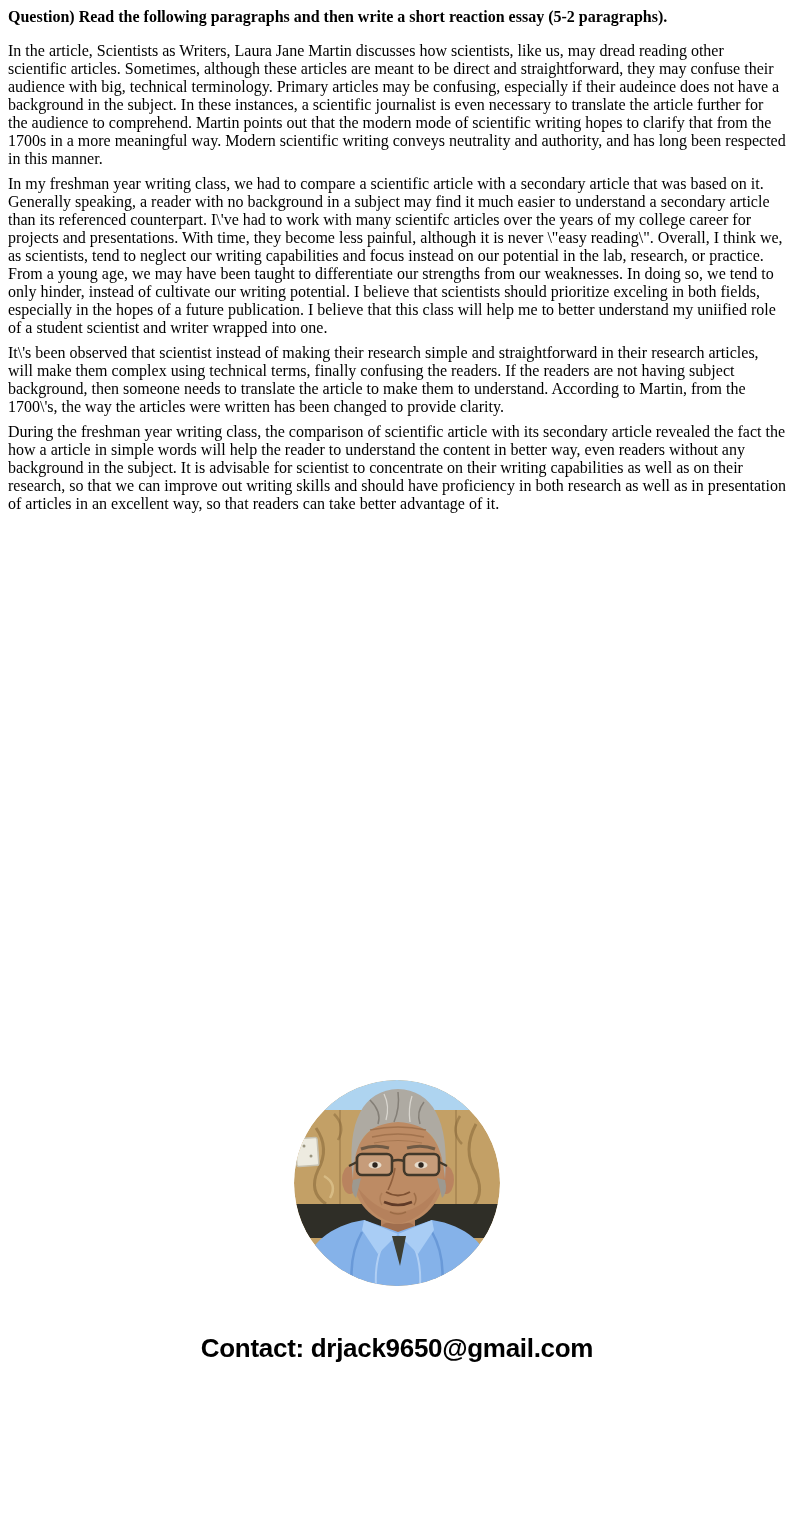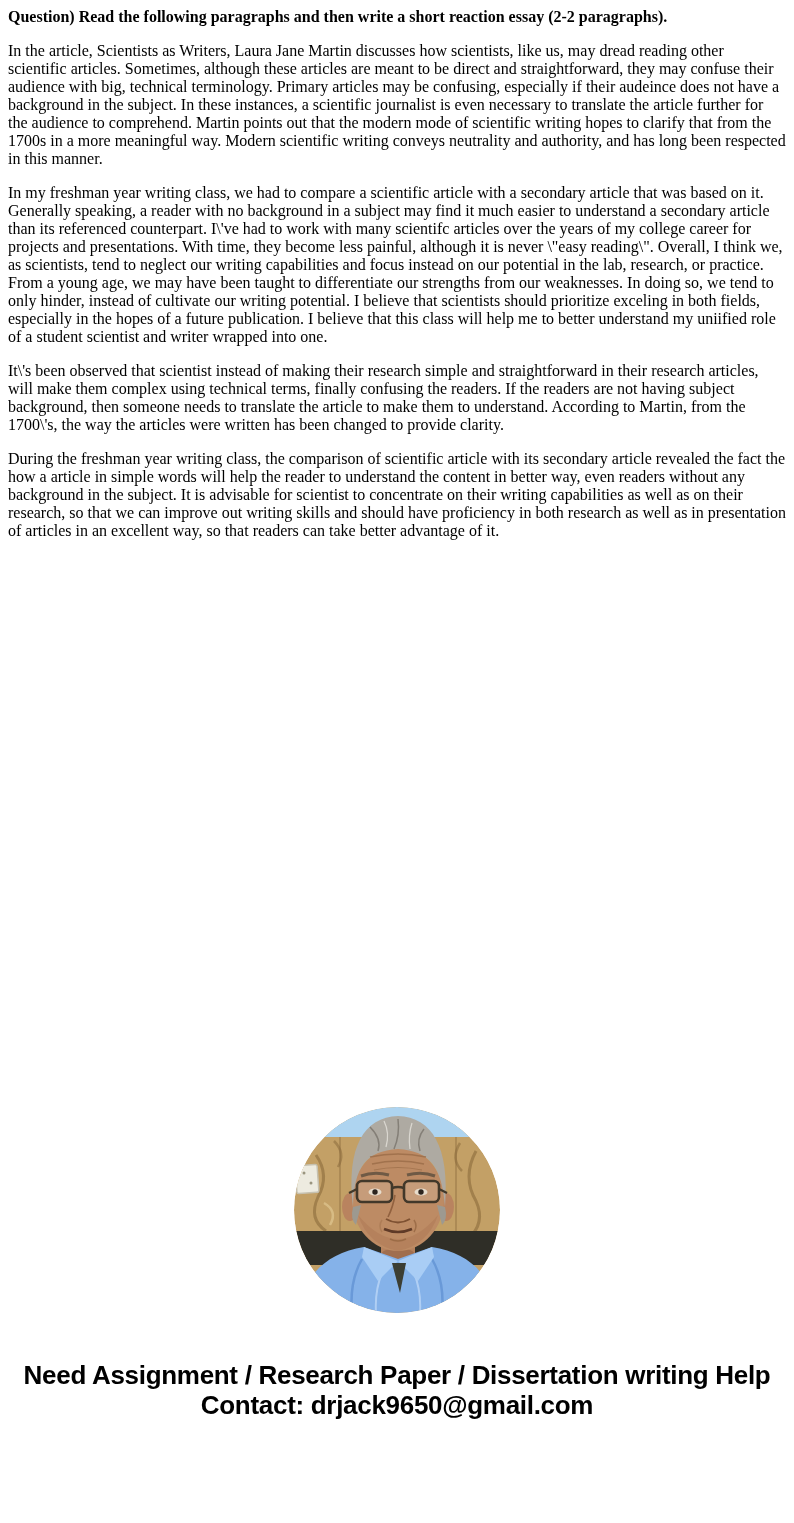--- a/index.html
+++ b/index.html
@@ -7,21 +7,21 @@
   body {
     margin: 8px;
     min-height: 1507px;
     width: 778px;
     color: #000;
     font-family: "Liberation Serif", "DejaVu Serif", serif;
     font-size: 16px;
     line-height: 18px;
   }
   .question { font-weight: bold; margin: 0 0 16px 0; }
-  p.body-para { margin: 16px 0; }
+  p.body-para { margin: 7px 0; }
   h3.solution { font-size: 19px; line-height: 23px; margin: 20px 0 17px 0; font-weight: bold; }
   .avatar-wrap {
     margin-top: 567px;
     display: flex;
     justify-content: center;
   }
   .avatar {
     width: 206px; height: 206px;
     border-radius: 50%;
     overflow: hidden;
@@ -37,21 +37,21 @@
     line-height: 30px;
     letter-spacing: -0.3px;
     color: #000;
   }
 </style>
 </head>
 <body>
 
 <main>
 
-  <p class="question">Question) Read the following paragraphs and then write a short reaction essay (2-2 paragraphs).</p>
+  <p class="question">Question) Read the following paragraphs and then write a short reaction essay (5-2 paragraphs).</p>
 
   <p class="body-para">In the article, Scientists as Writers, Laura Jane Martin discusses how scientists, like us, may dread reading other scientific articles. Sometimes, although these articles are meant to be direct and straightforward, they may confuse their audience with big, technical terminology. Primary articles may be confusing, especially if their audeince does not have a background in the subject. In these instances, a scientific journalist is even necessary to translate the article further for the audience to comprehend. Martin points out that the modern mode of scientific writing hopes to clarify that from the 1700s in a more meaningful way. Modern scientific writing conveys neutrality and authority, and has long been respected in this manner.</p>
 
   <p class="body-para">In my freshman year writing class, we had to compare a scientific article with a secondary article that was based on it. Generally speaking, a reader with no background in a subject may find it much easier to understand a secondary article than its referenced counterpart. I\'ve had to work with many scientifc articles over the years of my college career for projects and presentations. With time, they become less painful, although it is never \"easy reading\". Overall, I think we, as scientists, tend to neglect our writing capabilities and focus instead on our potential in the lab, research, or practice. From a young age, we may have been taught to differentiate our strengths from our weaknesses. In doing so, we tend to only hinder, instead of cultivate our writing potential. I believe that scientists should prioritize exceling in both fields, especially in the hopes of a future publication. I believe that this class will help me to better understand my uniified role of a student scientist and writer wrapped into one.</p>
 
 
   <p class="body-para">It\'s been observed that scientist instead of making their research simple and straightforward in their research articles, will make them complex using technical terms, finally confusing the readers. If the readers are not having subject background, then someone needs to translate the article to make them to understand. According to Martin, from the 1700\'s, the way the articles were written has been changed to provide clarity.</p>
 
   <p class="body-para">During the freshman year writing class, the comparison of scientific article with its secondary article revealed the fact the how a article in simple words will help the reader to understand the content in better way, even readers without any background in the subject. It is advisable for scientist to concentrate on their writing capabilities as well as on their research, so that we can improve out writing skills and should have proficiency in both research as well as in presentation of articles in an excellent way, so that readers can take better advantage of it.</p>
 
@@ -137,17 +137,16 @@
           <path d="M120 113 Q124 119 120 125" stroke="#966742" stroke-width="1.5" fill="none" opacity="0.8"></path>
 
           <path d="M90 122 Q104 128 118 122" stroke="#5f3a27" stroke-width="2.6" fill="none"></path>
           <path d="M96 132 Q104 136 112 132" stroke="#966742" stroke-width="1.5" fill="none" opacity="0.85"></path>
         </g>
       </svg>
     </div>
   </div>
 
   <div class="footer">
-    <div>Need Assignment / Research Paper / Dissertation writing Help</div>
     <div>Contact: drjack9650@gmail.com</div>
   </div>
 
 </main>
 
 </body></html>

